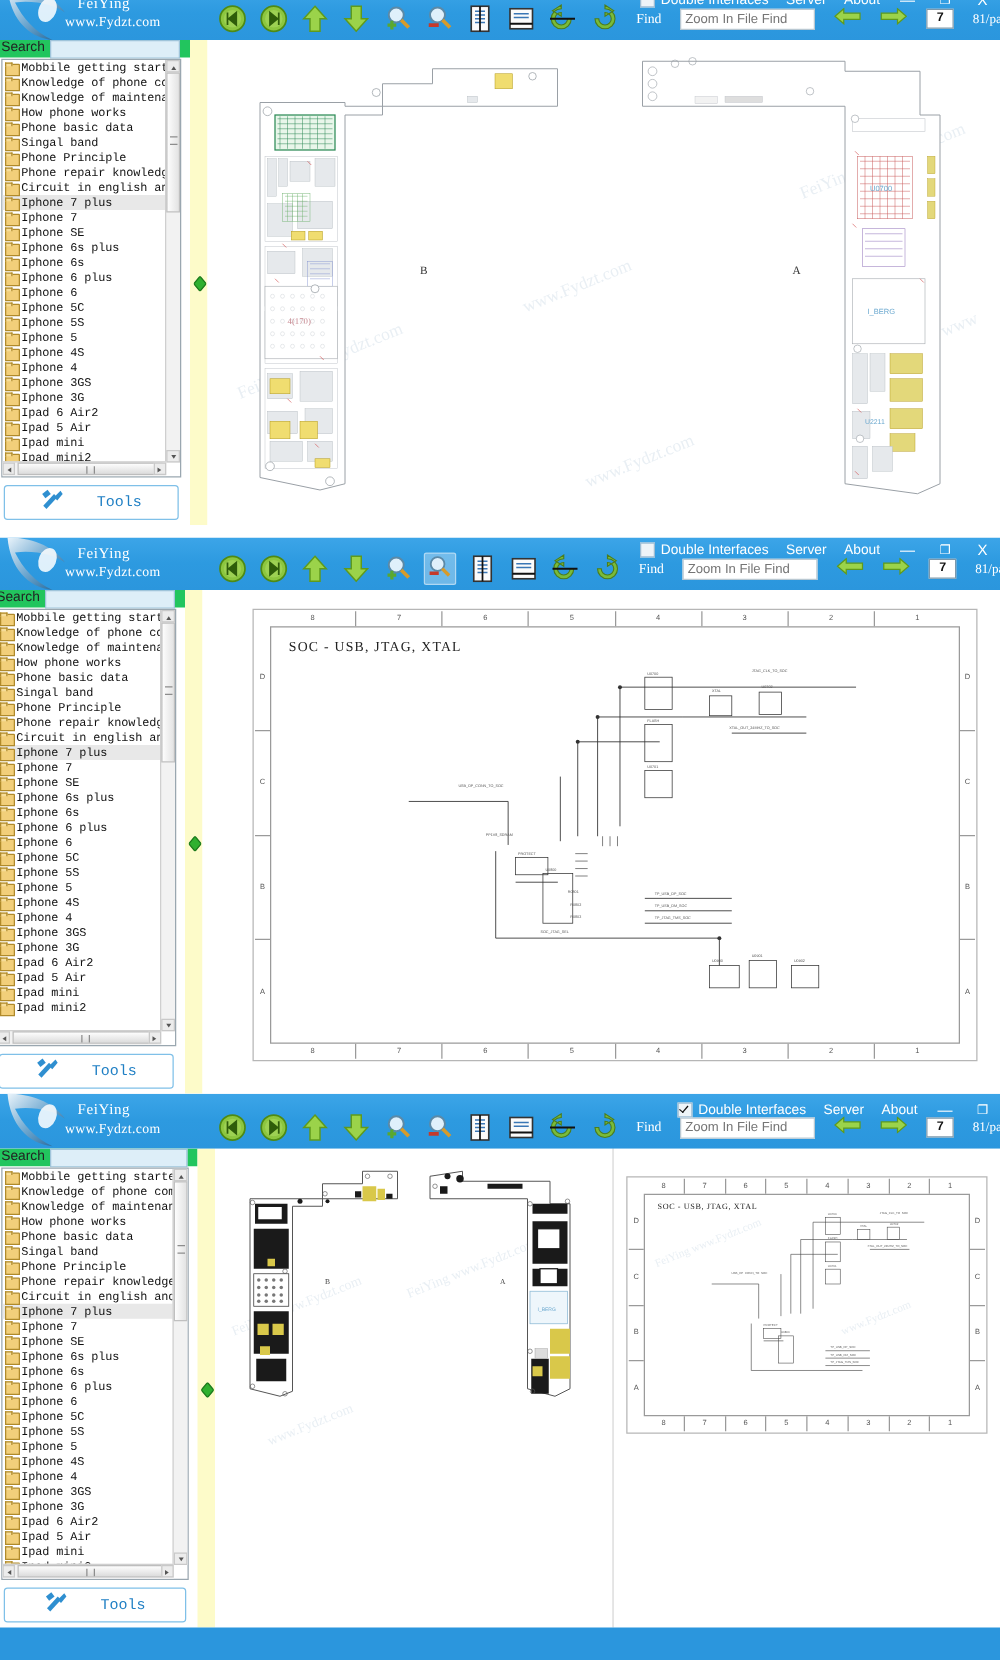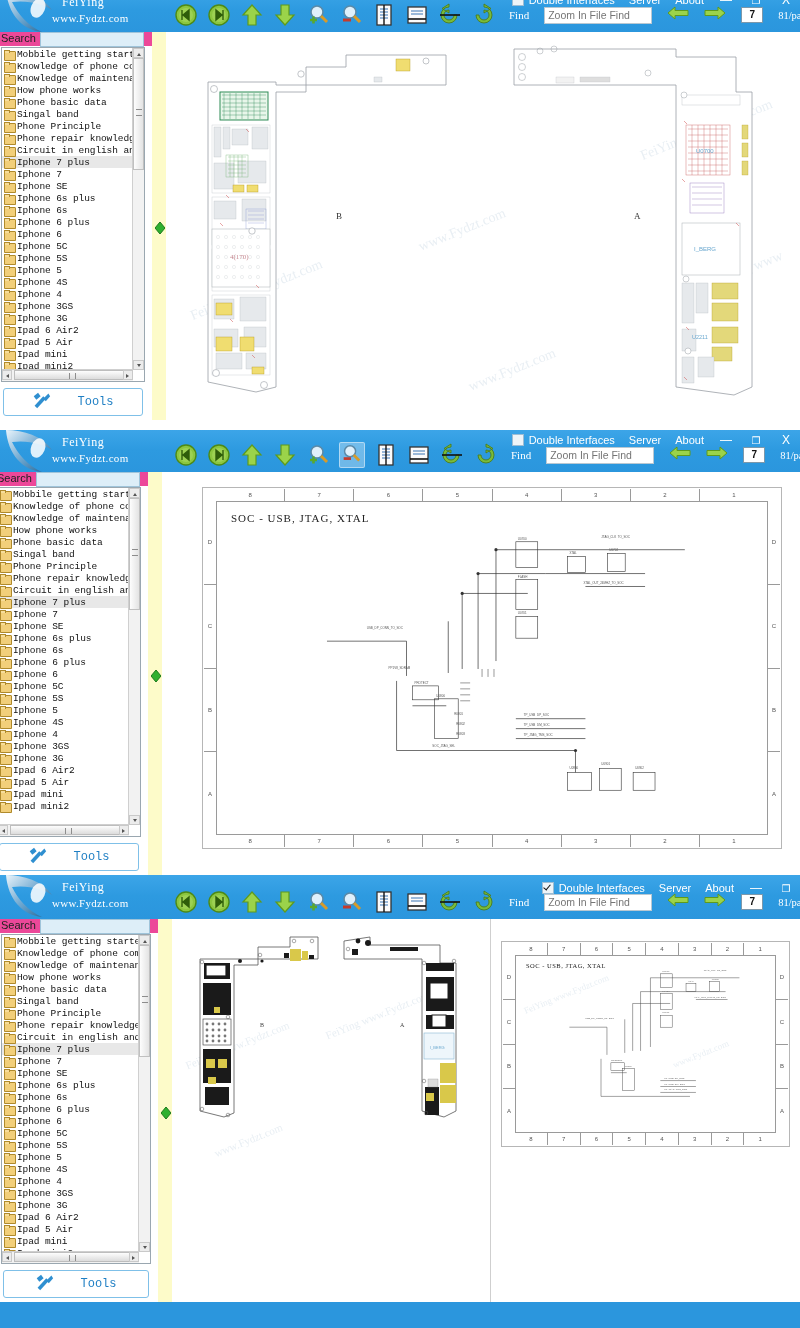--- a/index.html
+++ b/index.html
@@ -33,21 +33,21 @@
   .find-input{width:100px;height:15px;background:#ffffff;border:1px solid #b9c8d2;font-size:10.5px;color:#a8b5bd;
               padding:0 3px;line-height:15px;font-family:"Liberation Sans",sans-serif;}
   .pagebox{width:20px;height:14px;background:#ffffff;border:1px solid #7c98ab;font-size:10px;color:#111;
            text-align:center;line-height:14px;font-weight:bold;}
   .perpage{color:#ffffff;font-size:10.5px;white-space:nowrap;font-family:Liberation Serif, serif;}
   .ok-check{width:22px;height:20px;}
 
   
   .body-area{position:relative;}
   .sidebar{position:absolute;left:0;top:0;width:152px;bottom:0;background:#ffffff;}
-  .search-row{position:relative;height:14px;background:#ec4899;}
+  .search-row{position:relative;height:14px;background:#22c55e;}
   .search-label{position:absolute;left:1px;top:0;font-size:11px;color:#222;font-family:"Liberation Sans",sans-serif;}
   .search-input{position:absolute;left:40px;top:0;right:8px;height:13px;background:#ddeef8;border:1px solid #9fc4da;}
   .treebox{position:absolute;left:1px;right:7px;top:15px;bottom:38px;border:1px solid #9aa7b0;background:#ffffff;overflow:hidden;}
   .tree-list{position:absolute;left:0;top:0;right:11px;bottom:11px;overflow:hidden;}
   .trow{height:12px;display:flex;align-items:center;gap:3px;padding-left:2px;white-space:nowrap;}
   .trow.sel{background:#e8e8e8;}
   .folder{width:10px;height:9px;position:relative;flex:0 0 auto;}
   .folder::before{content:"";position:absolute;left:0;top:1px;width:10px;height:8px;background:#f2cf7a;border:1px solid #b08a2b;border-radius:1px 1px 0 0;}
   .folder::after{content:"";position:absolute;left:0;top:0px;width:4px;height:2px;background:#f7dd9a;border:1px solid #b08a2b;border-bottom:none;}
   .tlabel{font-family:"Liberation Mono",monospace;font-size:9.5px;color:#111;letter-spacing:-.1px;}

